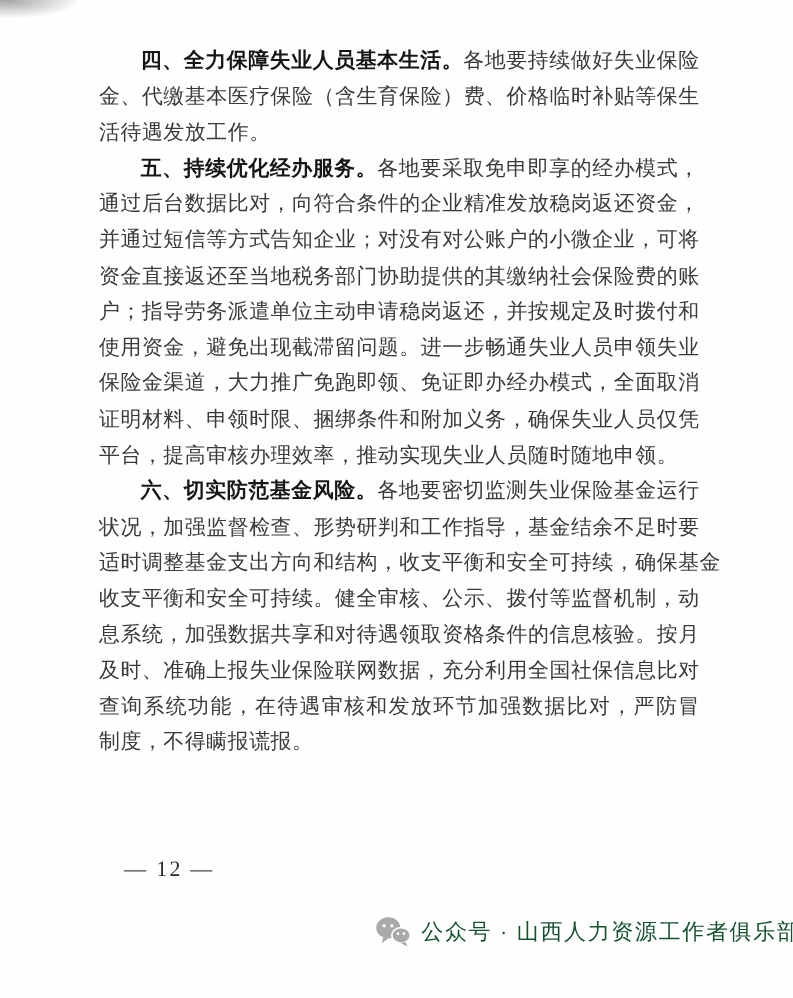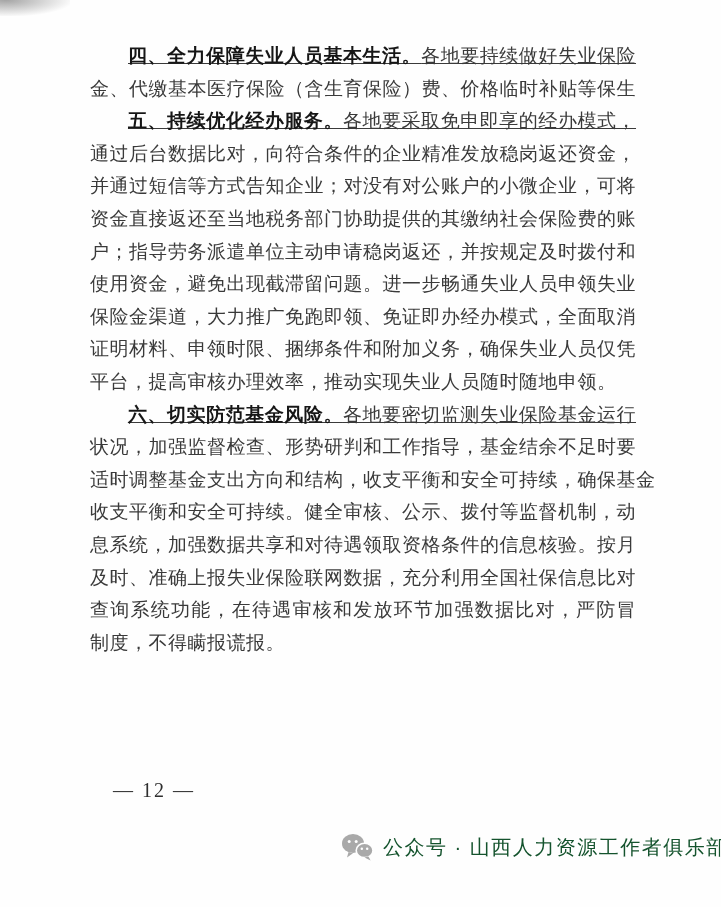--- a/index.html
+++ b/index.html
@@ -28,21 +28,21 @@
   }
   .line {
     height: 32.6px;
     line-height: 32.6px;
     text-align: justify;
     text-align-last: justify;
     text-justify: inter-character;
     white-space: nowrap;
     letter-spacing: 0.5px;
   }
-  .line.indent { padding-left: 38px; text-decoration: underline; }
+  .line.indent { padding-left: 38px; }
   .line.last { text-align-last: left; }
   .line b {
     font-weight: bold;
     color: #161616;
     font-family: "Liberation Sans", "DejaVu Sans", sans-serif;
   }
   .page-number {
     position: absolute;
     top: 779px;
     left: 113px;
@@ -70,20 +70,21 @@
 </head>
 <body>
 
 <div class="page">
 
   <div class="scan-artifact"></div>
 
   <div class="doc-body">
       <div class="line indent"><b>四、全力保障失业人员基本生活。</b>各地要持续做好失业保险</div>
       <div class="line">金、代缴基本医疗保险（含生育保险）费、价格临时补贴等保生</div>
+      <div class="line last">活待遇发放工作。</div>
       <div class="line indent"><b>五、持续优化经办服务。</b>各地要采取免申即享的经办模式，</div>
       <div class="line">通过后台数据比对，向符合条件的企业精准发放稳岗返还资金，</div>
       <div class="line">并通过短信等方式告知企业；对没有对公账户的小微企业，可将</div>
       <div class="line">资金直接返还至当地税务部门协助提供的其缴纳社会保险费的账</div>
       <div class="line">户；指导劳务派遣单位主动申请稳岗返还，并按规定及时拨付和</div>
       <div class="line">使用资金，避免出现截滞留问题。进一步畅通失业人员申领失业</div>
       <div class="line">保险金渠道，大力推广免跑即领、免证即办经办模式，全面取消</div>
       <div class="line">证明材料、申领时限、捆绑条件和附加义务，确保失业人员仅凭</div>
       <div class="line last">平台，提高审核办理效率，推动实现失业人员随时随地申领。</div>
       <div class="line indent"><b>六、切实防范基金风险。</b>各地要密切监测失业保险基金运行</div>

